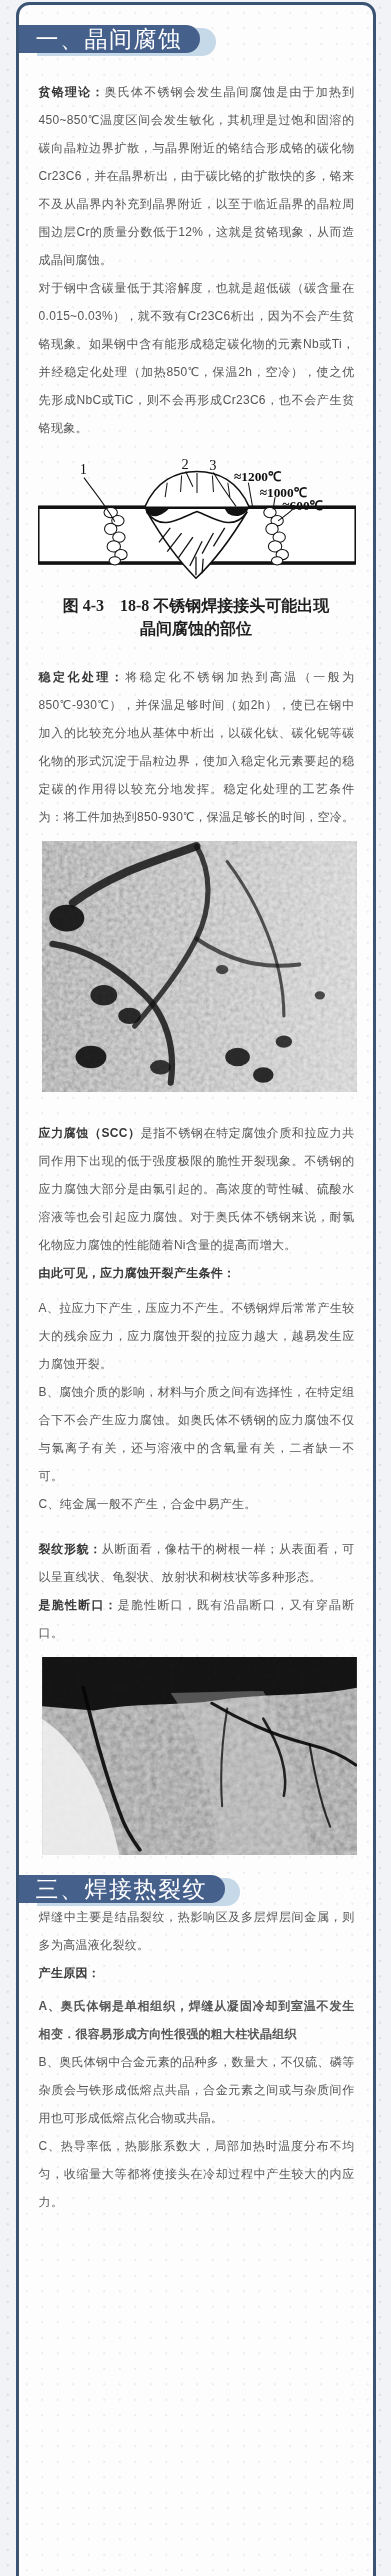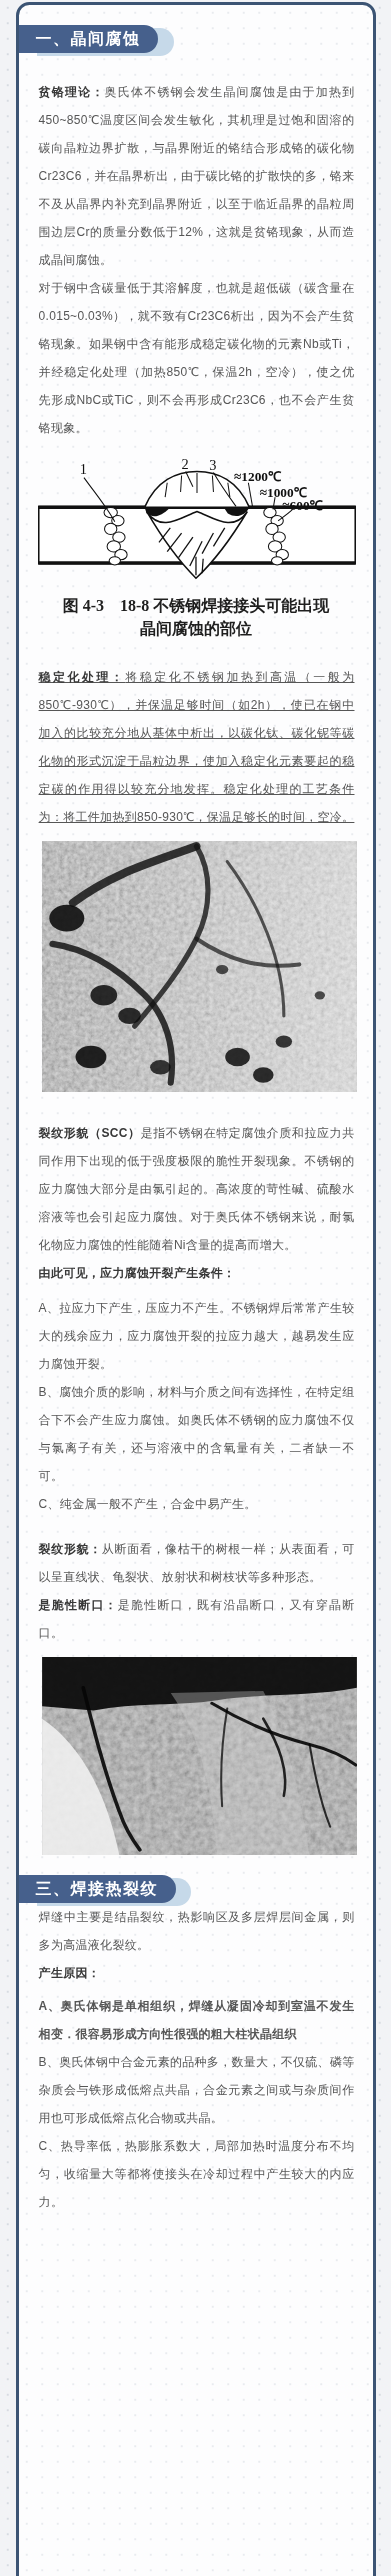--- a/index.html
+++ b/index.html
@@ -20,21 +20,21 @@
   }
   .badge-row{position:relative;height:28px;}
   .badge{position:absolute;left:0;top:0;display:inline-block;}
   .badge-shadow{
     position:absolute;top:3.6px;left:17.5px;right:-15.5px;bottom:-3.6px;
     background:#c6d9e9;border-radius:0 18.5px 18.5px 0;
   }
   .badge-main{
     position:relative;display:inline-block;background:#46608c;color:#ffffff;
     border-radius:0 15.5px 15.5px 0;padding:0 17.5px 0 16.5px;height:28px;line-height:28px;
-    font-size:16px;font-weight:bold;letter-spacing:1.5px;
+    font-size:23px;font-weight:normal;letter-spacing:1.5px;
   }
   .para{
     margin:0 18.5px 0 19.6px;font-size:12px;line-height:28px;color:#565656;
     text-align:justify;letter-spacing:0.3px;
   }
   .lead{font-weight:bold;color:#383838;}
   .boldline{font-weight:bold;color:#383838;}
   .photo{display:block;margin-left:23px;width:315px;background:#bbb;}
   .figwrap{margin-top:14.4px;}
   .figcap{
@@ -127,21 +127,21 @@
       <text x="290" y="26" font-size="28">2</text>
       <text x="344" y="28" font-size="28">3</text>
       <text x="392" y="48" font-size="26" font-weight="bold">≈1200℃</text>
       <text x="442" y="80" font-size="26" font-weight="bold">≈1000℃</text>
       <text x="486" y="106" font-size="26" font-weight="bold">≈600℃</text>
     </svg>
     <div class="figcap" style="margin-top:7.2px;">图 4-3　18-8 不锈钢焊接接头可能出现</div>
     <div class="figcap">晶间腐蚀的部位</div>
   </div>
 
-  <p class="para" style="margin-top:23px;text-decoration:underline;"><span class="lead">稳定化处理：</span><span>将稳定化不锈钢加热到高温（一般为850℃-930℃），并保温足够时间（如2h），使已在钢中加入的比较充分地从基体中析出，以碳化钛、碳化铌等碳化物的形式沉淀于晶粒边界，使加入稳定化元素要起的稳定碳的作用得以较充分地发挥。稳定化处理的工艺条件为：将工件加热到850-930℃，保温足够长的时间，空冷。</span></p>
+  <p class="para" style="margin-top:23px;"><span class="lead">稳定化处理：</span><span>将稳定化不锈钢加热到高温（一般为850℃-930℃），并保温足够时间（如2h），使已在钢中加入的比较充分地从基体中析出，以碳化钛、碳化铌等碳化物的形式沉淀于晶粒边界，使加入稳定化元素要起的稳定碳的作用得以较充分地发挥。稳定化处理的工艺条件为：将工件加热到850-930℃，保温足够长的时间，空冷。</span></p>
 
   <svg class="photo" style="margin-top:9.3px;" width="315" height="251" viewBox="0 0 612 488">
     <defs>
       <filter id="n1" x="0" y="0" width="100%" height="100%">
         <feTurbulence type="fractalNoise" baseFrequency="0.12" numOctaves="3" seed="7"></feTurbulence>
         <feColorMatrix type="saturate" values="0"></feColorMatrix>
         <feComponentTransfer>
             <feFuncA type="linear" slope="0" intercept="0.55"></feFuncA>
           </feComponentTransfer>
       </filter>
@@ -168,21 +168,21 @@
       <ellipse cx="230" cy="440" rx="20" ry="14" opacity="0.8"></ellipse>
       <ellipse cx="380" cy="420" rx="24" ry="18" opacity="0.85"></ellipse>
       <ellipse cx="430" cy="455" rx="20" ry="15" opacity="0.85"></ellipse>
       <ellipse cx="470" cy="390" rx="16" ry="12" opacity="0.8"></ellipse>
       <ellipse cx="540" cy="300" rx="10" ry="8" opacity="0.7"></ellipse>
       <ellipse cx="350" cy="250" rx="12" ry="9" opacity="0.7"></ellipse>
     </g>
   </svg>
 
 
-  <p class="para" style="margin-top:27px;"><span class="lead">裂纹形貌（SCC）</span><span>是指不锈钢在特定腐蚀介质和拉应力共同作用下出现的低于强度极限的脆性开裂现象。不锈钢的应力腐蚀大部分是由氯引起的。高浓度的苛性碱、硫酸水溶液等也会引起应力腐蚀。对于奥氏体不锈钢来说，耐氯化物应力腐蚀的性能随着Ni含量的提高而增大。</span></p>
+  <p class="para" style="margin-top:27px;"><span class="lead">应力腐蚀（SCC）</span><span>是指不锈钢在特定腐蚀介质和拉应力共同作用下出现的低于强度极限的脆性开裂现象。不锈钢的应力腐蚀大部分是由氯引起的。高浓度的苛性碱、硫酸水溶液等也会引起应力腐蚀。对于奥氏体不锈钢来说，耐氯化物应力腐蚀的性能随着Ni含量的提高而增大。</span></p>
 
   <p class="para boldline">由此可见，应力腐蚀开裂产生条件：</p>
 
   <p class="para" style="margin-top:7.2px;">A、拉应力下产生，压应力不产生。不锈钢焊后常常产生较大的残余应力，应力腐蚀开裂的拉应力越大，越易发生应力腐蚀开裂。</p>
   <p class="para">B、腐蚀介质的影响，材料与介质之间有选择性，在特定组合下不会产生应力腐蚀。如奥氏体不锈钢的应力腐蚀不仅与氯离子有关，还与溶液中的含氧量有关，二者缺一不可。</p>
   <p class="para">C、纯金属一般不产生，合金中易产生。</p>
 
   <p class="para" style="margin-top:17px;"><span class="lead">裂纹形貌：</span><span>从断面看，像枯干的树根一样；从表面看，可以呈直线状、龟裂状、放射状和树枝状等多种形态。</span></p>
 
   <p class="para"><span class="lead">是脆性断口：</span><span>是脆性断口，既有沿晶断口，又有穿晶断口。</span></p>

